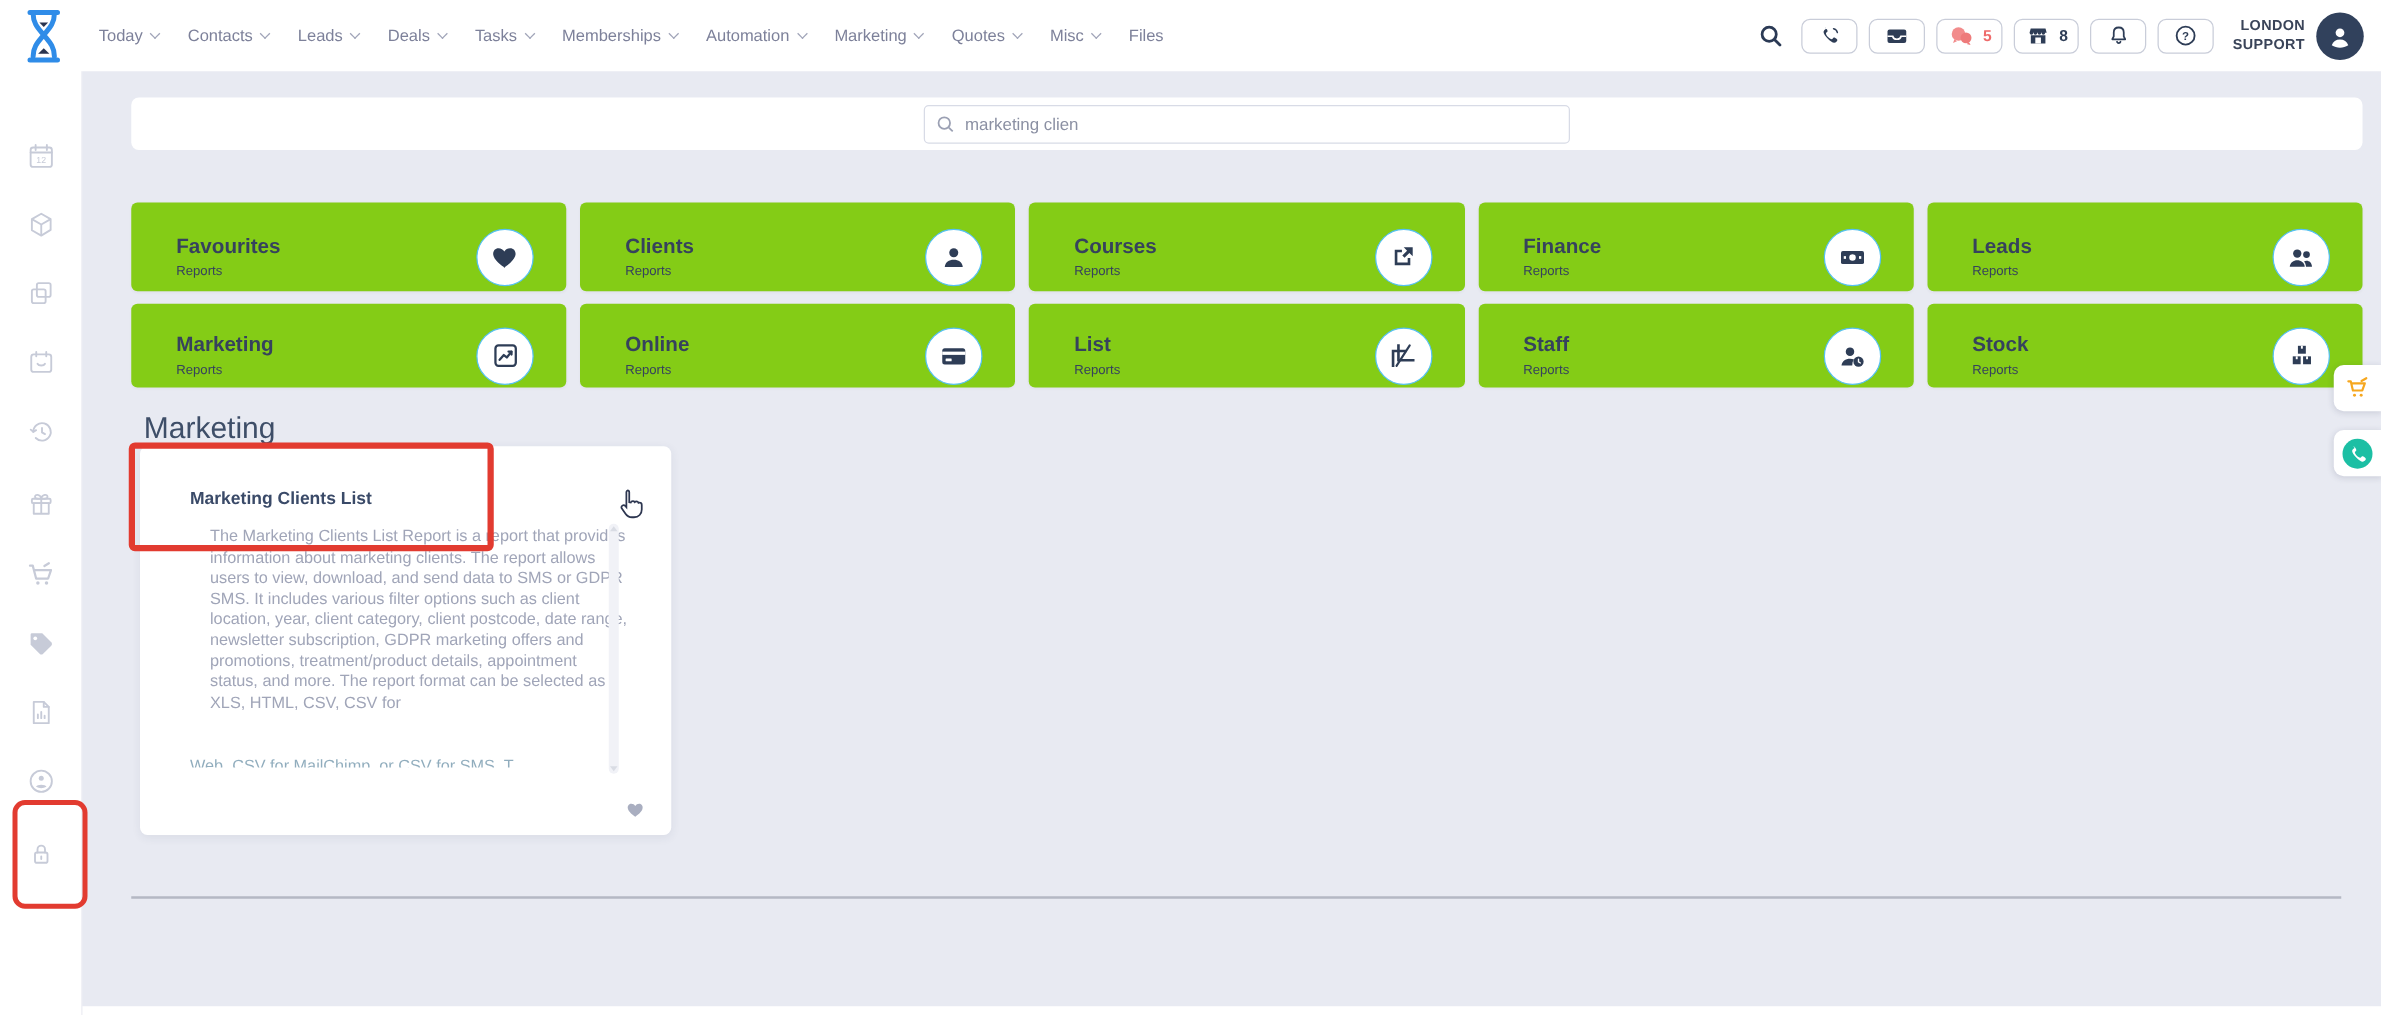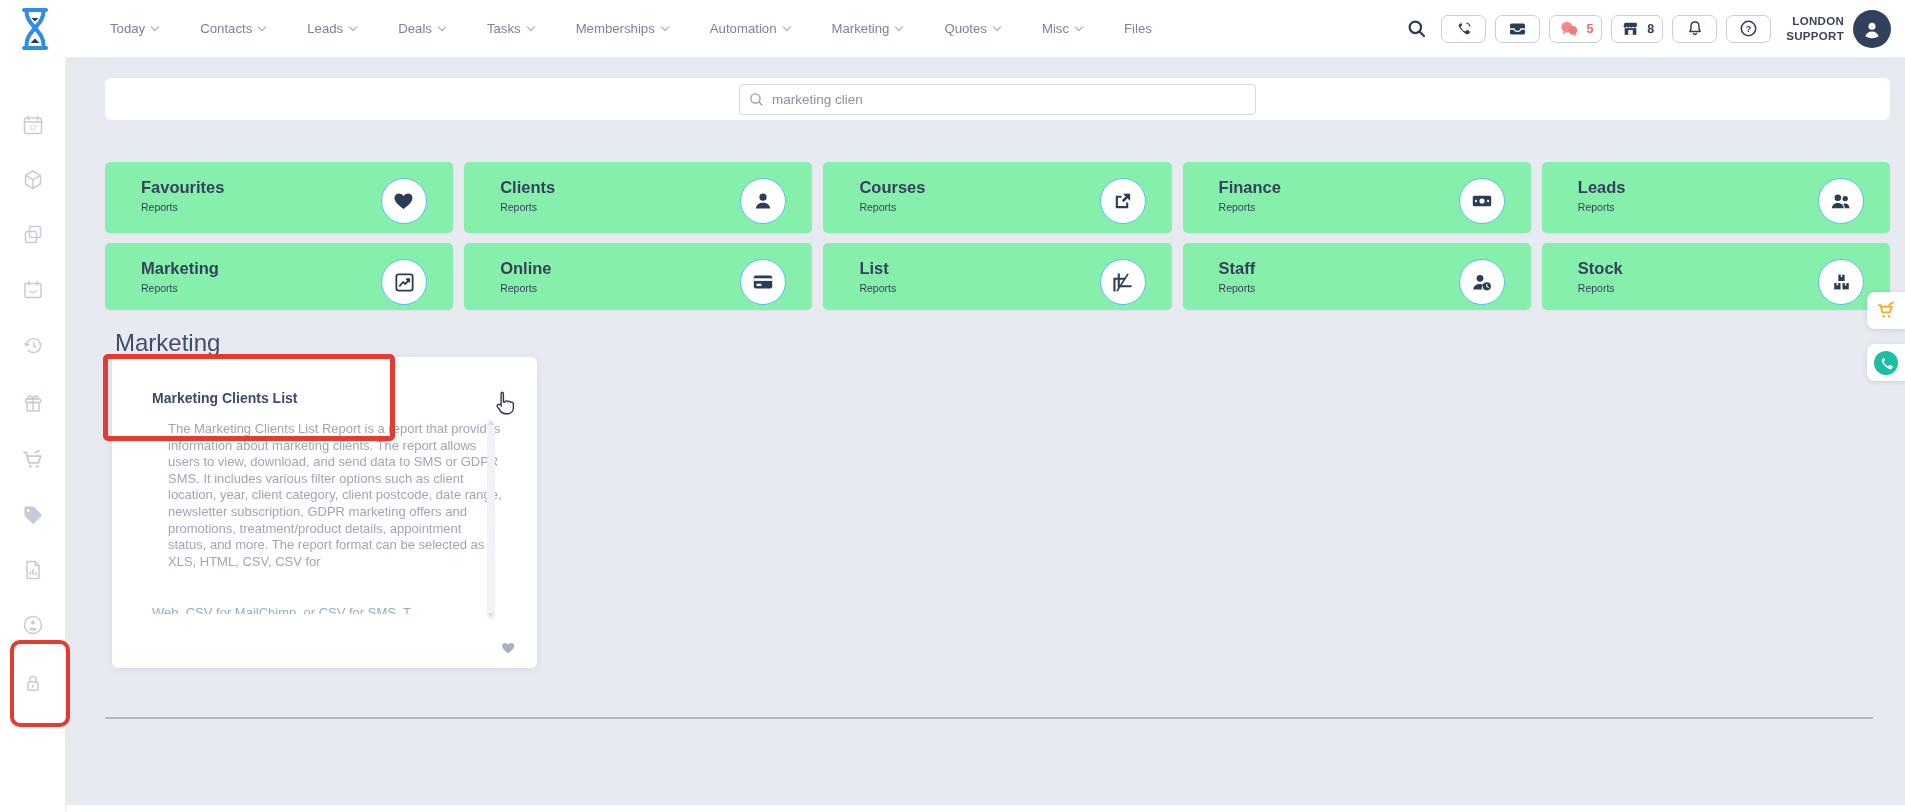--- a/index.html
+++ b/index.html
@@ -3,21 +3,21 @@
 <meta charset="utf-8">
 <style>
   * { margin:0; padding:0; box-sizing:border-box; }
   html,body { width:1905px; height:812px; overflow:hidden; }
   body { font-family:"Liberation Sans", sans-serif; background:#e8eaf2; position:relative; }
   svg { display:block; }
 
   
   .topbar { position:absolute; top:0; left:0; width:1905px; height:57px; background:#fff; display:flex; align-items:center; padding:0 14px 0 12px; z-index:6; }
   .logo { width:46px; height:48px; display:flex; align-items:center; justify-content:center; }
-  .nav { display:flex; align-items:center; gap:42px; margin-left:52px; }
+  .nav { display:flex; align-items:center; gap:23px; margin-left:21px; }
   .nav-item { display:flex; align-items:center; cursor:pointer; color:#7d819a; font-size:13.2px; font-weight:500; }
   .caret { width:6px; height:6px; border-right:1.6px solid #a0a4b8; border-bottom:1.6px solid #a0a4b8; transform:rotate(45deg); margin-left:7px; margin-top:-4px; }
   .tr { margin-left:auto; display:flex; align-items:center; gap:9px; }
   .icon-btn { height:28px; min-width:45px; border:1px solid #c9cdd9; border-radius:7px; background:#fff; display:flex; align-items:center; justify-content:center; gap:6px; padding:0 8px; cursor:pointer; }
   .badge-red { color:#ee6a6a; font-size:12.5px; font-weight:600; }
   .count-navy { color:#2e3d56; font-size:12.5px; font-weight:600; }
   .user-name { text-align:right; color:#3a4459; font-size:11.5px; font-weight:700; line-height:1.25; letter-spacing:.3px; margin-left:6px; }
   .avatar { width:38px; height:38px; border-radius:50%; background:#31415c; display:flex; align-items:center; justify-content:center; cursor:pointer; }
 
   
@@ -25,21 +25,21 @@
   .side-icon { position:absolute; left:21px; width:24px; height:24px; cursor:pointer; }
 
   
   .main { position:absolute; left:65px; top:57px; width:1840px; height:755px; }
   .searchwrap { position:absolute; left:40px; top:21px; width:1785px; height:42px; background:#fff; border-radius:6px; display:flex; align-items:center; justify-content:center; }
   .search-box { position:relative; width:517px; }
   .search-input { width:517px; height:31px; border:1px solid #d8dbe6; border-radius:4px; padding:0 10px 0 32px; font-family:"Liberation Sans", sans-serif; font-size:13.5px; color:#8b90a3; outline:none; background:#fff; }
   .search-glyph { position:absolute; left:9px; top:7px; }
 
   .cards { position:absolute; left:40px; top:105px; width:1785px; display:grid; grid-template-columns:repeat(5,1fr); grid-template-rows:71px 67px; column-gap:11px; row-gap:10px; }
-  .card { background:#86efac; border-radius:5px; display:flex; align-items:flex-start; justify-content:space-between; padding:16px 26px 0 36px; cursor:pointer; box-shadow:0 1px 2px rgba(40,50,80,.04); }
+  .card { background:#84cc16; border-radius:5px; display:flex; align-items:center; justify-content:space-between; padding:16px 26px 0 36px; cursor:pointer; box-shadow:0 1px 2px rgba(40,50,80,.04); }
   .card-title { color:#36425d; font-size:16.5px; font-weight:600; }
   .card-sub { color:#36425d; font-size:10.5px; margin-top:4px; }
   .circle { width:46px; height:46px; border:1px solid #55c1f2; border-radius:50%; background:#fff; display:flex; align-items:center; justify-content:center; flex-shrink:0; }
 
   .section-title { position:absolute; left:50px; top:272px; font-size:24px; font-weight:500; color:#3e4e68; }
 
   .report-card { position:absolute; left:47px; top:300px; width:425px; height:311px; background:#fff; border-radius:6px; box-shadow:0 2px 8px rgba(40,50,80,.07); cursor:pointer; }
   .rc-title { position:absolute; left:40px; top:33px; font-size:14px; font-weight:700; color:#3a4a68; }
   .rc-desc { position:absolute; left:56px; top:64px; width:334px; height:184px; overflow:hidden; font-size:13px; line-height:16.6px; color:#a0a5b8; }
   .rc-clip { position:absolute; left:40px; top:248px; width:334px; height:9px; overflow:hidden; font-size:13px; line-height:16.6px; color:#0c4a6e; opacity:.45; }

